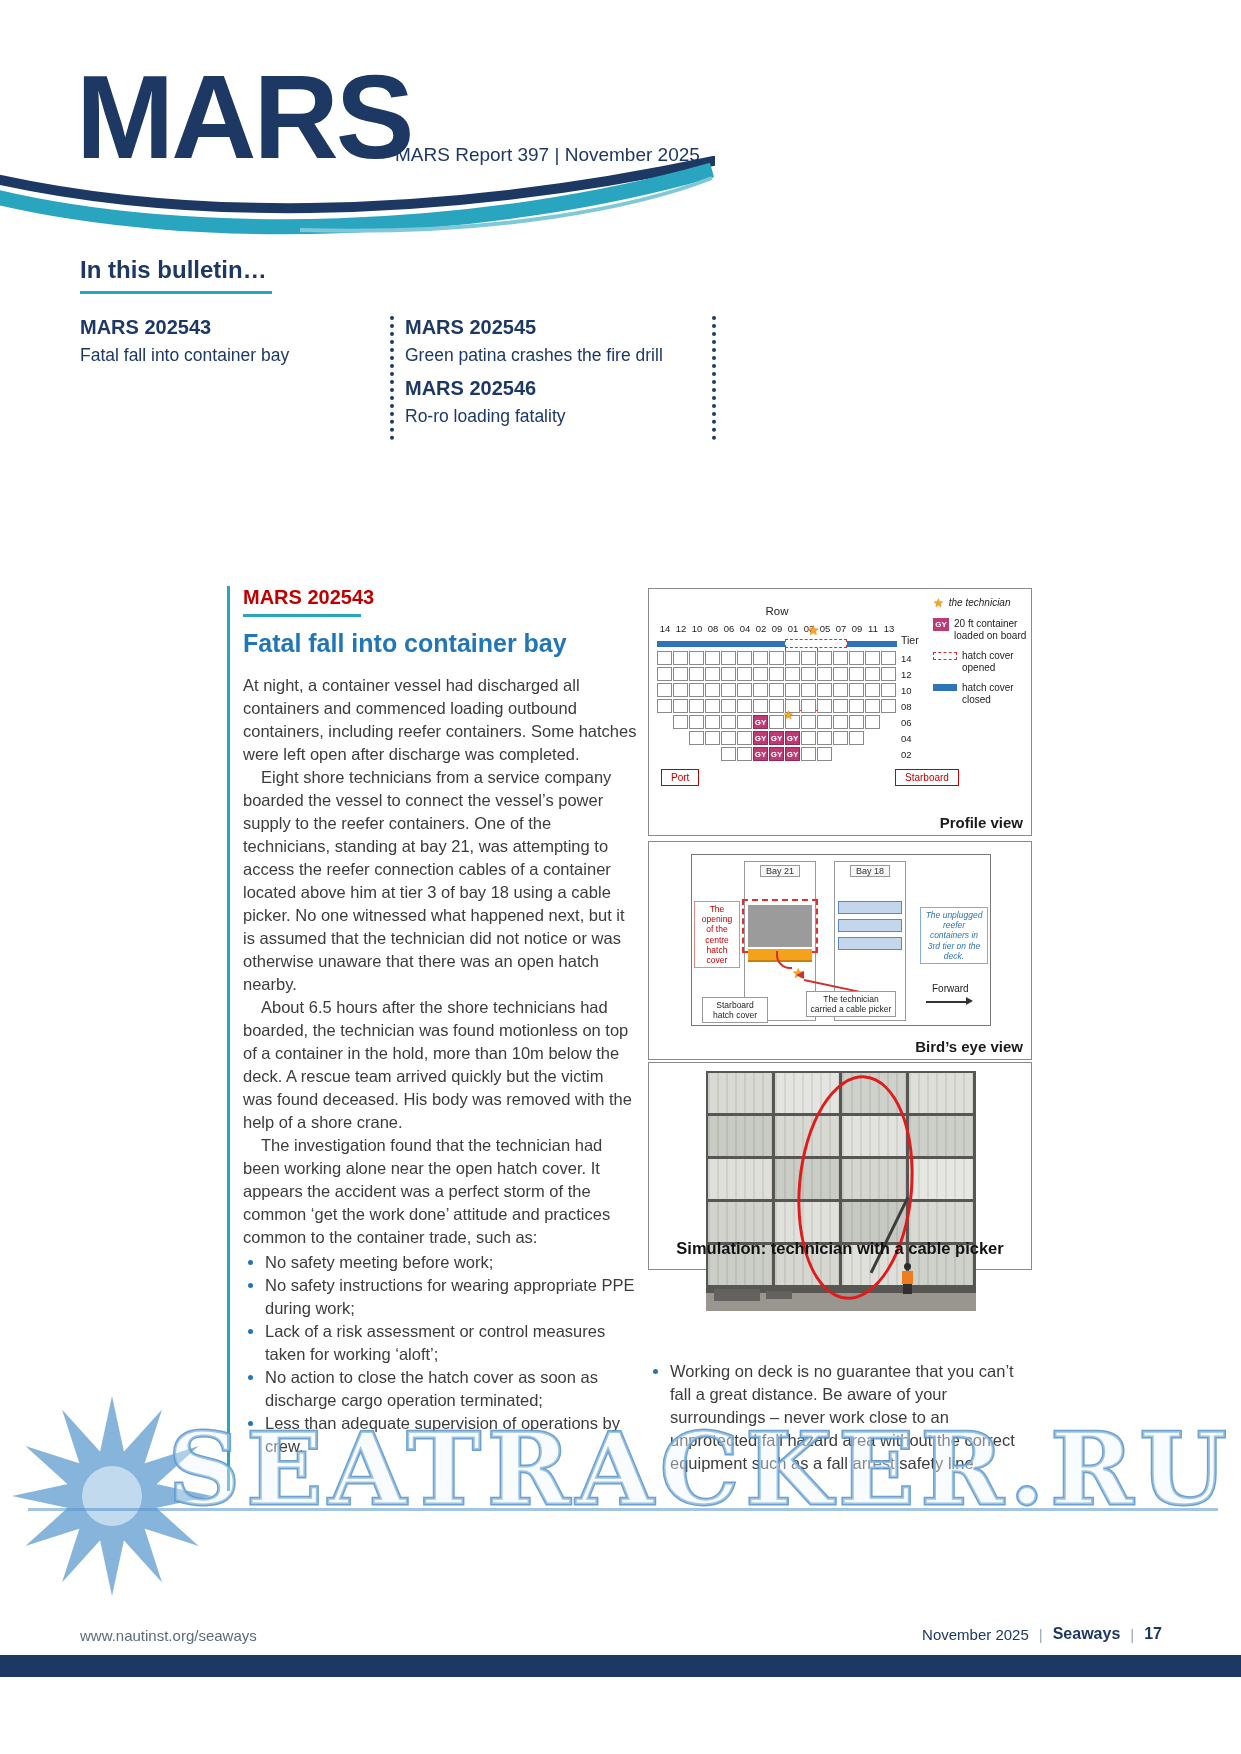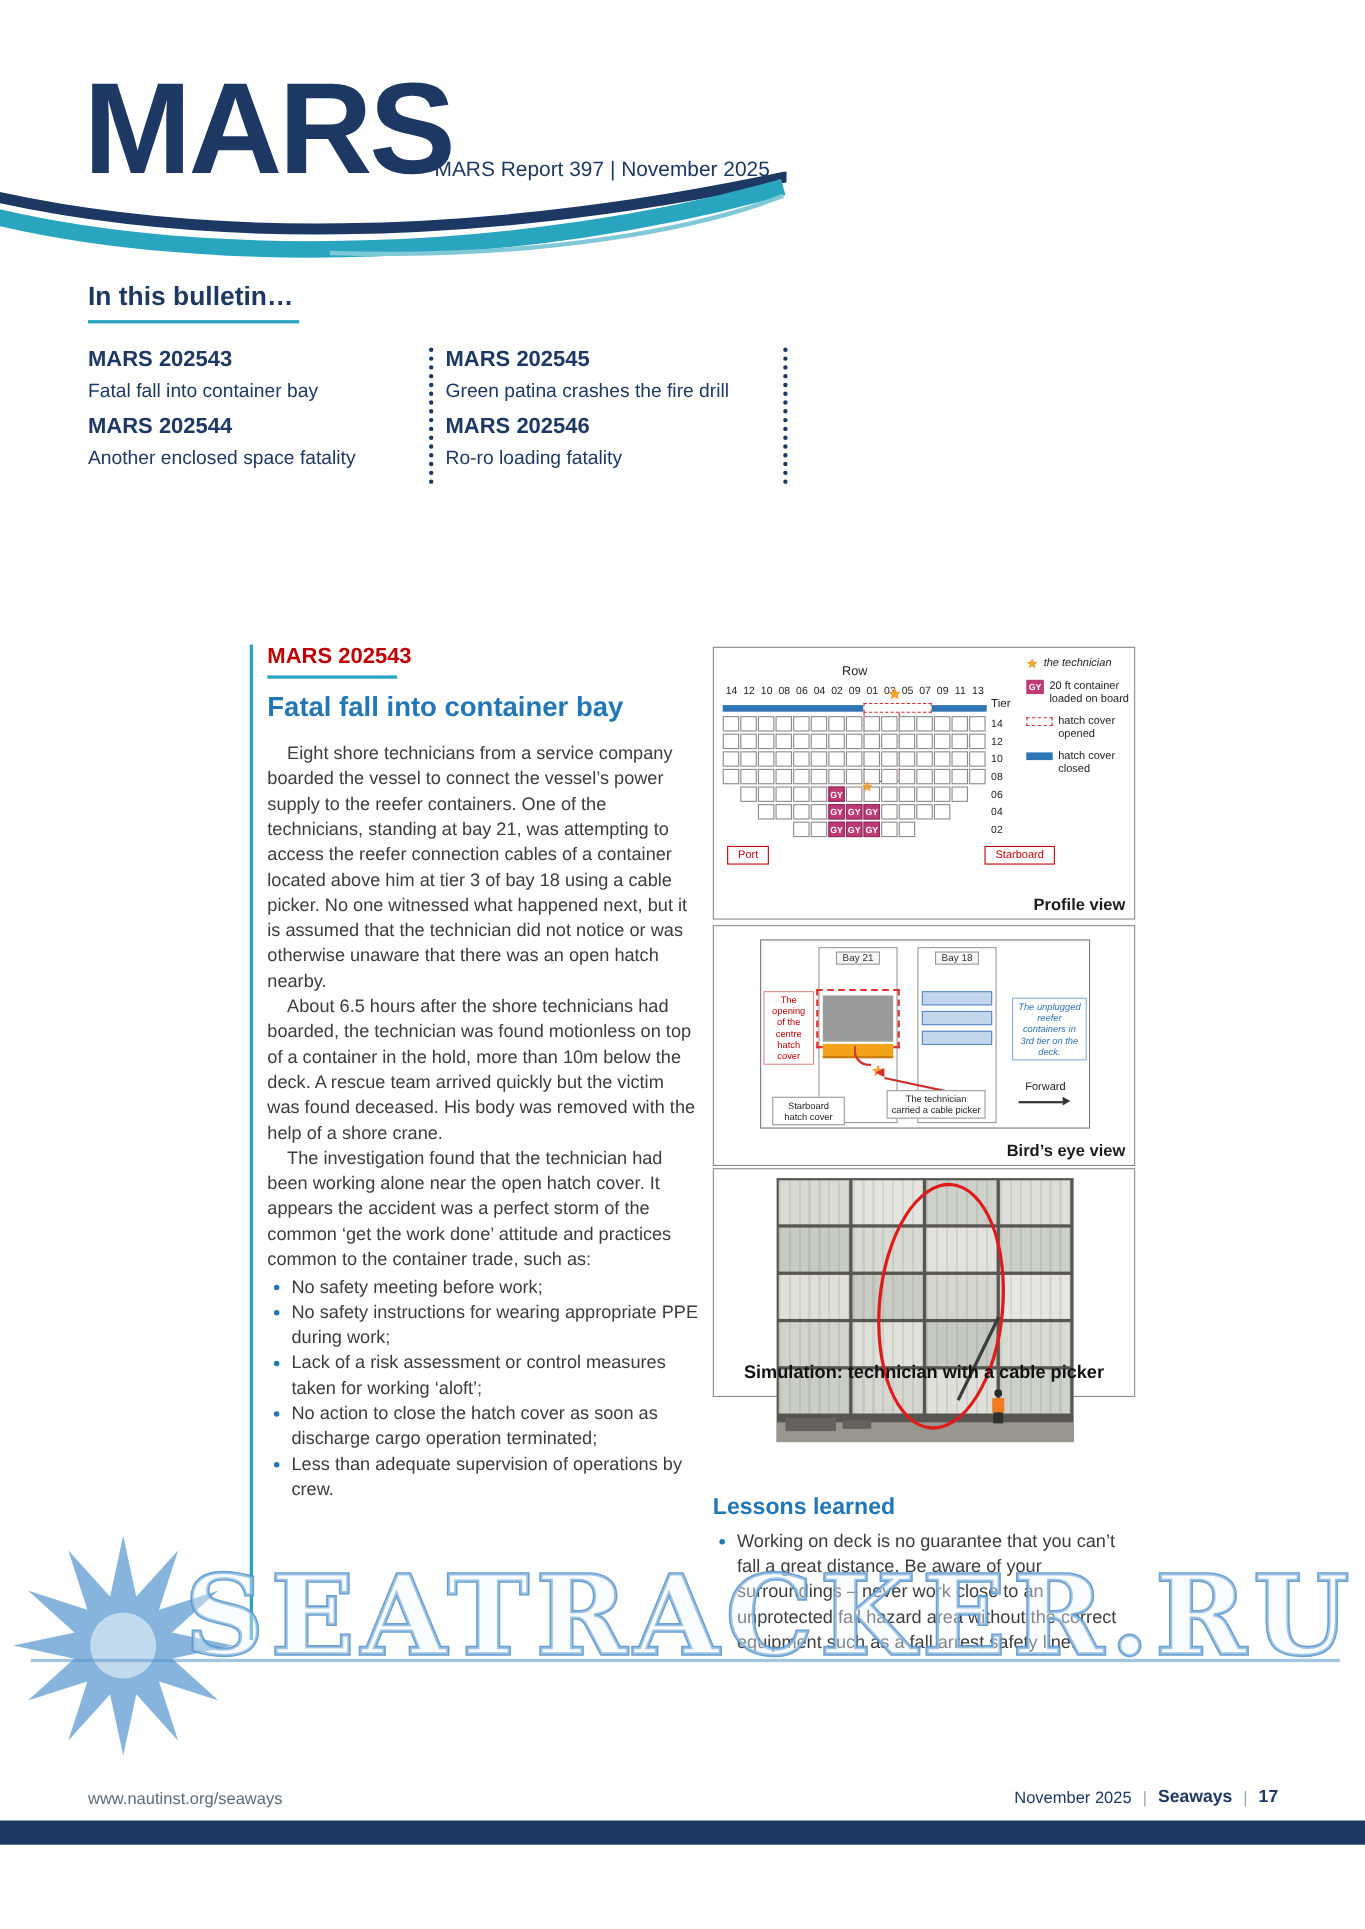--- a/index.html
+++ b/index.html
@@ -143,41 +143,38 @@
     <path d="M300,74 C500,80 640,50 712,22" stroke="#7FC8D8" stroke-width="4" fill="none"></path>
   </svg>
 
   <div class="bulletin-title abs">In this bulletin…</div>
   <div class="bulletin-underline abs"></div>
 
   <div class="b-item abs" style="left:80px;top:316px">
     <div class="b-id">MARS 202543</div>
     <div class="b-sub">Fatal fall into container bay</div>
   </div>
-  <div class="b-item abs" style="left:80px;top:377px">
-    <div class="b-id">MARS 202544</div>
-    <div class="b-sub">Another enclosed space fatality</div>
-  </div>
   <div class="b-item abs" style="left:405px;top:316px">
     <div class="b-id">MARS 202545</div>
     <div class="b-sub">Green patina crashes the fire drill</div>
   </div>
   <div class="b-item abs" style="left:405px;top:377px">
     <div class="b-id">MARS 202546</div>
     <div class="b-sub">Ro-ro loading fatality</div>
   </div>
   <div class="dots abs" style="left:390px;top:316px;height:124px"></div>
   <div class="dots abs" style="left:712px;top:316px;height:124px"></div>
 
   <div class="teal-rule abs"></div>
   <div class="article abs">
     <div class="article-id">MARS 202543</div>
     <div class="id-underline"></div>
     <h2 class="article-title">Fatal fall into container bay</h2>
     <div>
+        <p class="body-p">At night, a container vessel had discharged all containers and commenced loading outbound containers, including reefer containers. Some hatches were left open after discharge was completed.</p>
         <p class="body-p ind">Eight shore technicians from a service company boarded the vessel to connect the vessel’s power supply to the reefer containers. One of the technicians, standing at bay 21, was attempting to access the reefer connection cables of a container located above him at tier 3 of bay 18 using a cable picker. No one witnessed what happened next, but it is assumed that the technician did not notice or was otherwise unaware that there was an open hatch nearby.</p>
         <p class="body-p ind">About 6.5 hours after the shore technicians had boarded, the technician was found motionless on top of a container in the hold, more than 10m below the deck. A rescue team arrived quickly but the victim was found deceased. His body was removed with the help of a shore crane.</p>
         <p class="body-p ind">The investigation found that the technician had been working alone near the open hatch cover. It appears the accident was a perfect storm of the common ‘get the work done’ attitude and practices common to the container trade, such as:</p>
       </div>
     <ul class="blist">
         <li>No safety meeting before work;</li>
         <li>No safety instructions for wearing appropriate PPE during work;</li>
         <li>Lack of a risk assessment or control measures taken for working ‘aloft’;</li>
         <li>No action to close the hatch cover as soon as discharge cargo operation terminated;</li>
         <li>Less than adequate supervision of operations by crew.</li>
@@ -420,21 +417,20 @@
         <div class="head"></div>
         <div class="body"></div>
         <div class="legs"></div>
       </div>
       <div class="red-ellipse"></div>
     </div>
     <div class="photo-caption">Simulation: technician with a cable picker</div>
   </div>
 
   <div class="lessons abs">
-    <h3>Lessons learned</h3>
     <ul class="blist">
         <li>Working on deck is no guarantee that you can’t fall a great distance. Be aware of your surroundings – never work close to an unprotected fall hazard area without the correct equipment such as a fall arrest safety line.</li>
       </ul>
   </div>
 
   <div class="watermark abs">
     <svg class="sun" width="200" height="205" viewBox="0 0 200 205">
       <g fill="#5E9BD0" opacity="0.75">
         <polygon points="100,2 88,58 112,58"></polygon>
         <polygon points="100,2 88,58 112,58" transform="rotate(30 100 102)"></polygon>

